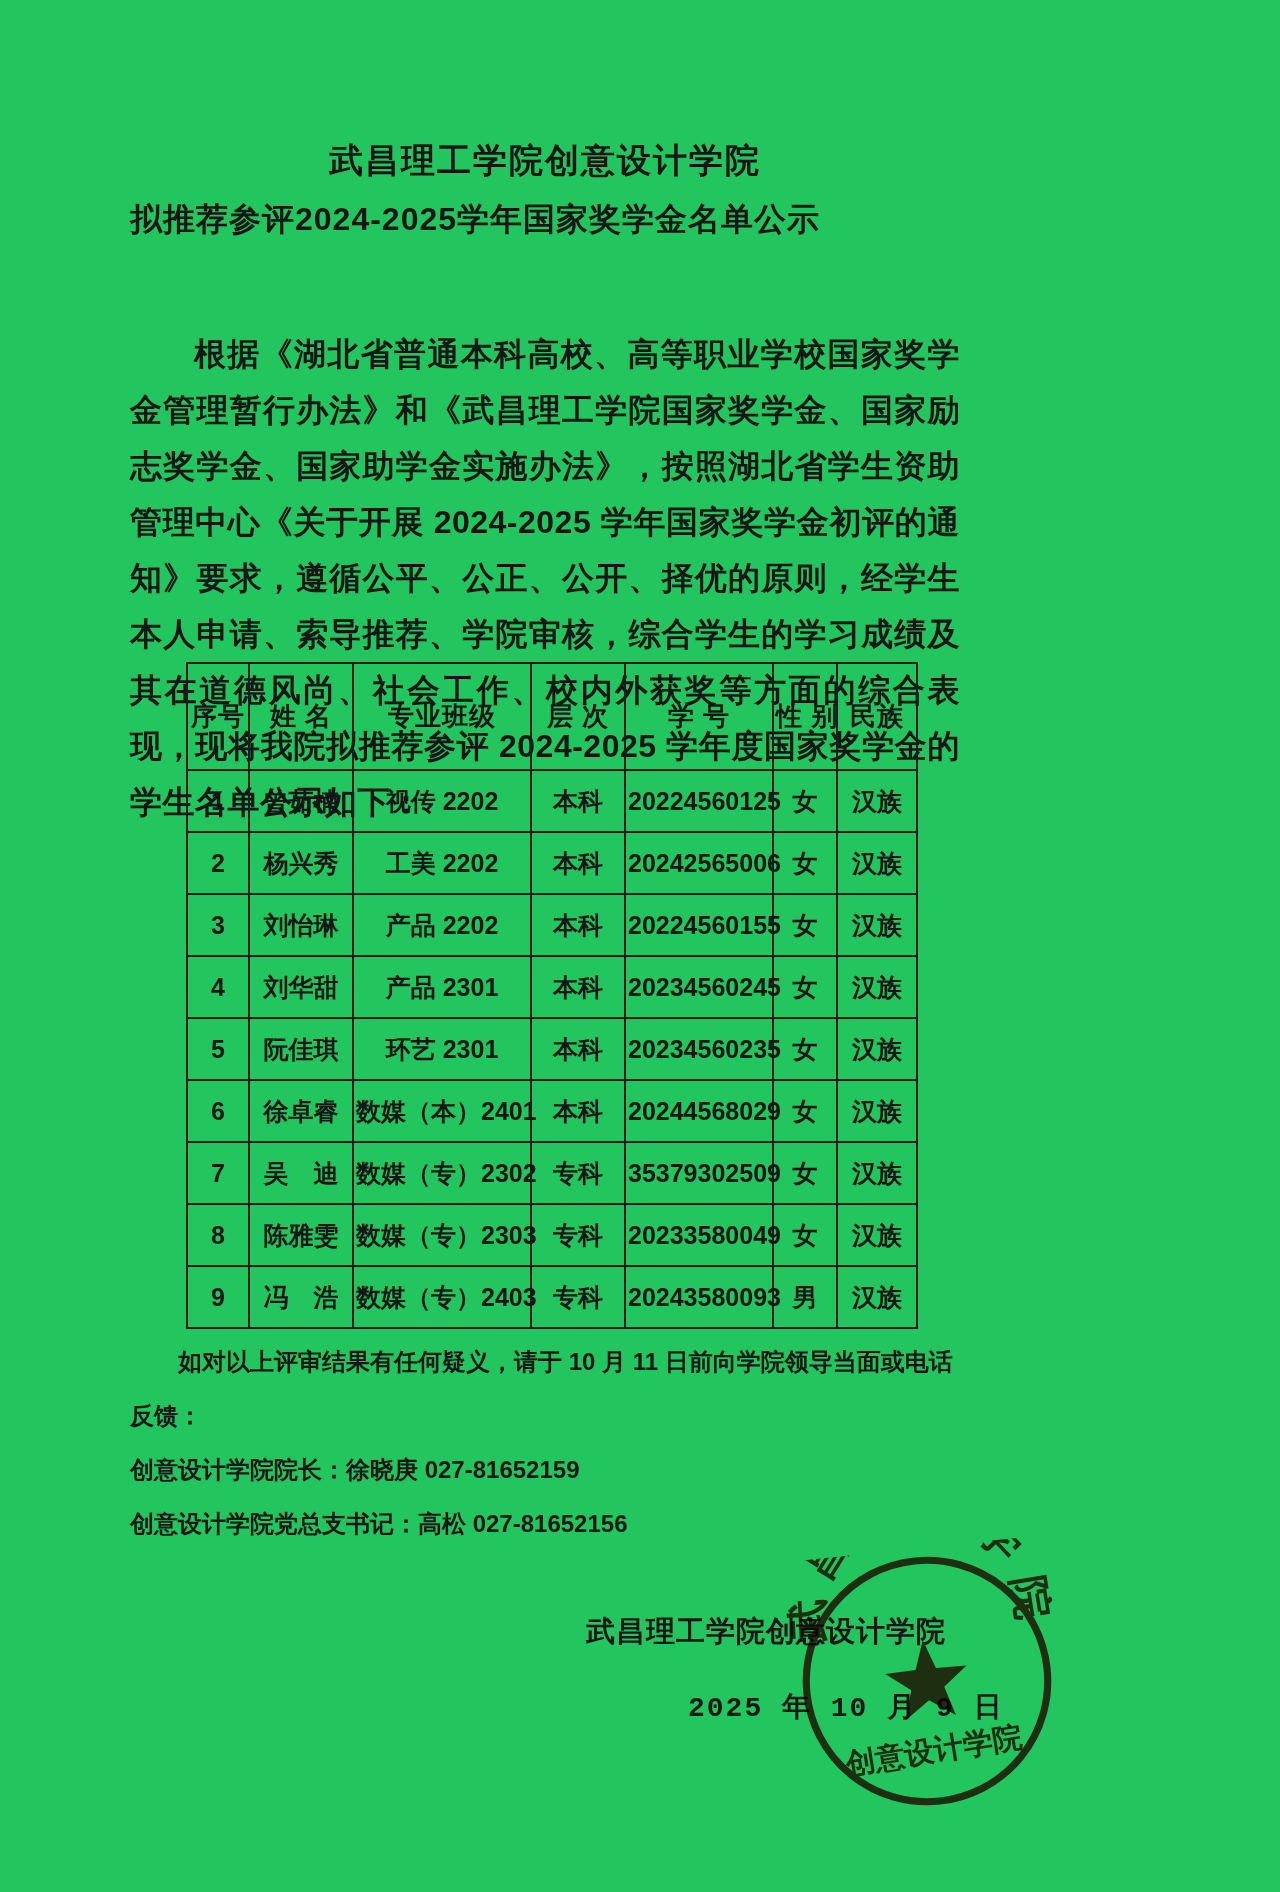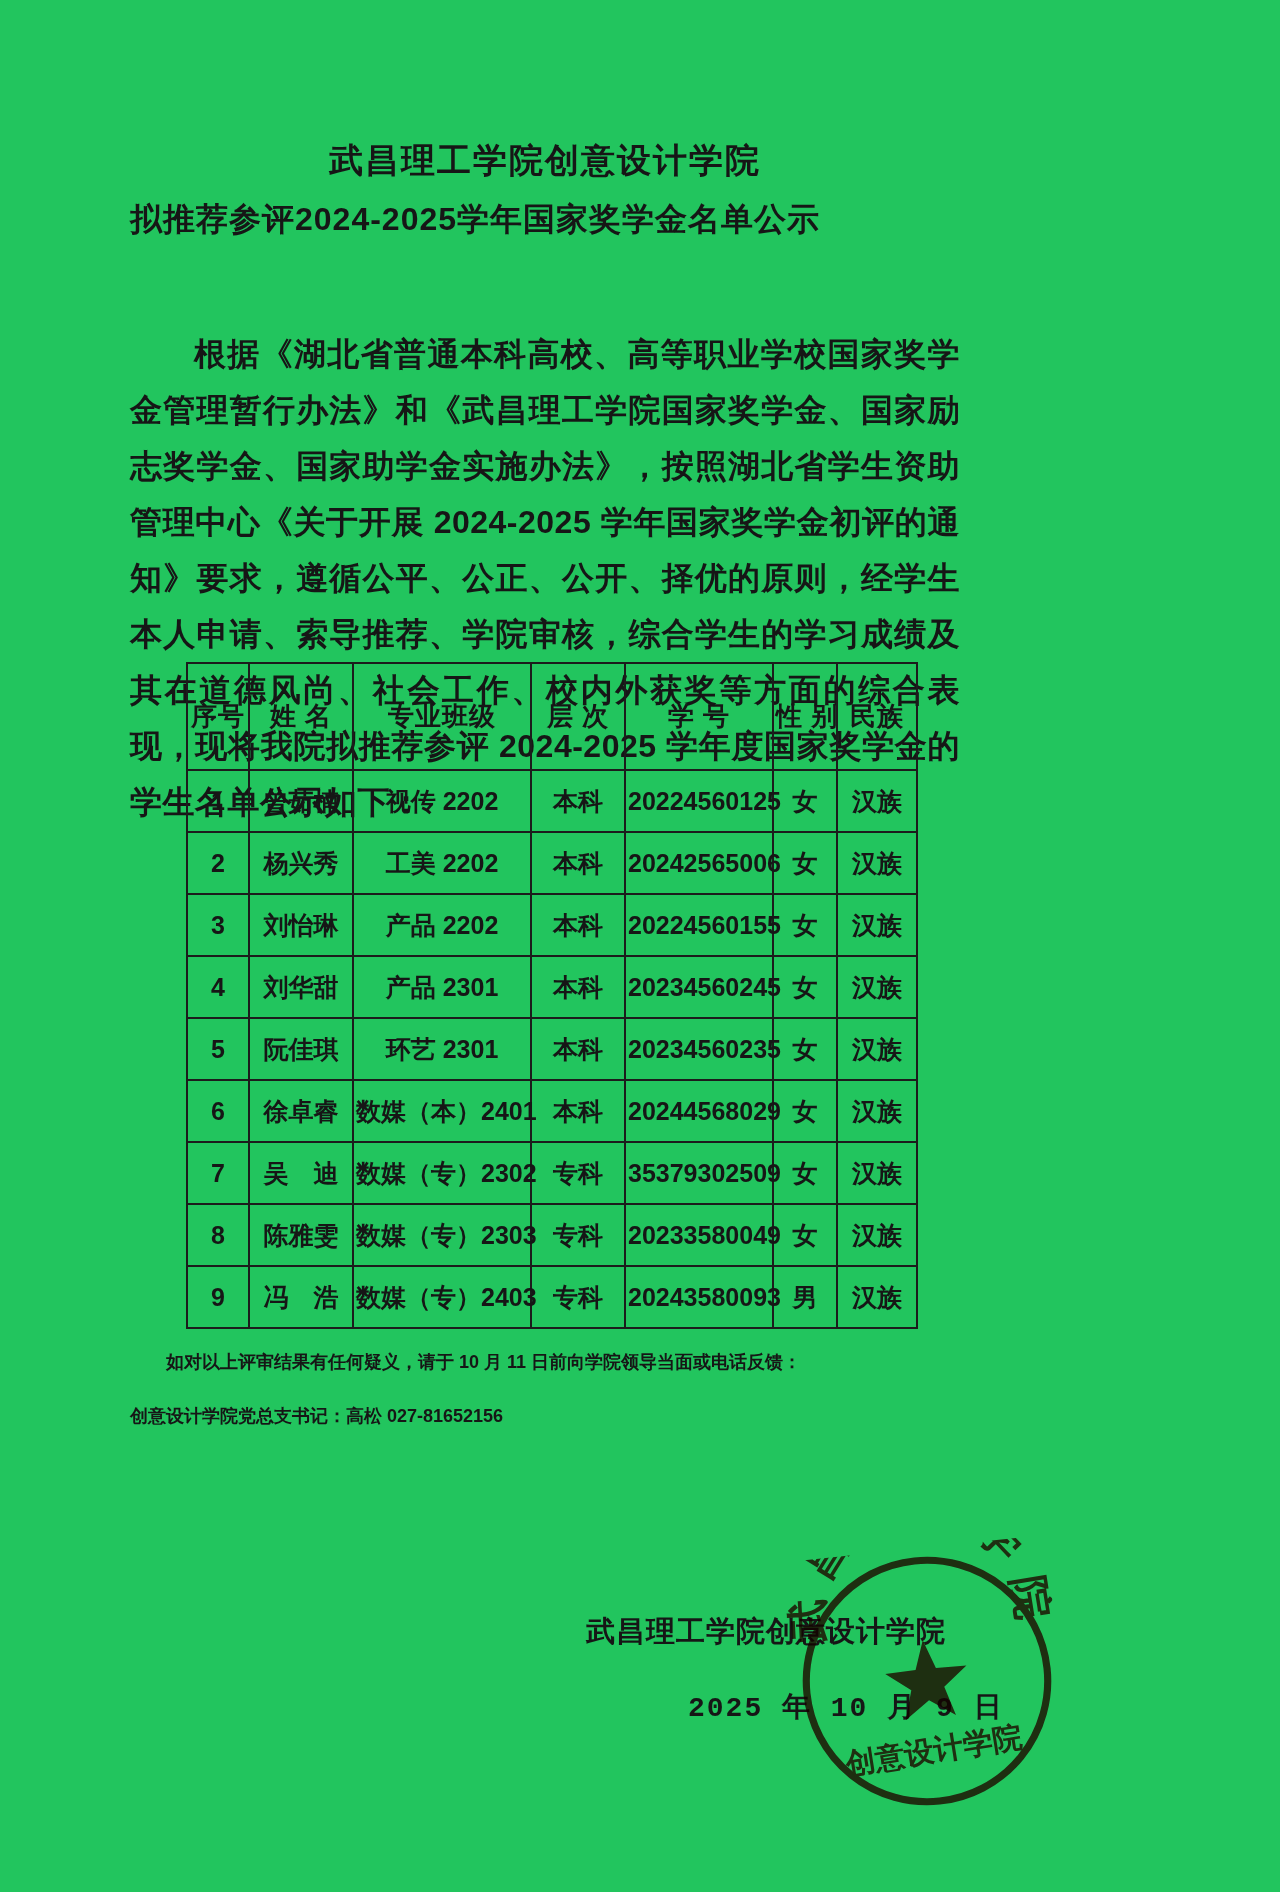--- a/index.html
+++ b/index.html
@@ -42,21 +42,21 @@
     text-align: center; vertical-align: middle;
     font-size: 25px;
     height: 62px;
     padding: 0 2px;
     white-space: nowrap;
   }
   .tbl th { height: 107px; font-size: 26px; font-weight: 700; letter-spacing: 1px; }
   .c0 { width: 62px; }  .c1 { width: 104px; } .c2 { width: 178px; }
   .c3 { width: 94px; }  .c4 { width: 148px; } .c5 { width: 64px; }
   .c6 { width: 80px; }
-  .note-block { top: 1335px; font-size: 18px; font-weight: 600; line-height: 54px; }
+  .note-block { top: 1335px; font-size: 24px; font-weight: 600; line-height: 54px; }
   .note-first { text-indent: 2em; }
   .sig-org {
     position: absolute; left: 130px; top: 1612px; width: 816px;
     text-align: right; font-size: 29px; font-weight: 700; letter-spacing: 1px;
   }
   .sig-date {
     position: absolute; left: 688px; top: 1688px;
     font-size: 28px; font-weight: 700; letter-spacing: 2px; font-family: Liberation Mono, monospace;
   }
   .seal {
@@ -181,20 +181,21 @@
           <td>专科</td>
           <td>20243580093</td>
           <td>男</td>
           <td>汉族</td>
         </tr>
       </tbody>
   </table>
 
   <div class="content note-block">
     <p class="note-first">如对以上评审结果有任何疑义，请于 10 月 11 日前向学院领导当面或电话反馈：</p>
+    <p>创意设计学院院长：徐晓庚 027-81652159</p>
     <p>创意设计学院党总支书记：高松  027-81652156</p>
   </div>
 
   <div class="sig-org">武昌理工学院创意设计学院</div>
 
   <div class="sig-date">2025 年 10 月 9 日</div>
 
   <svg class="seal" viewBox="0 0 260 260" aria-hidden="true">
     <circle cx="130" cy="130" r="118" fill="none" stroke-width="7" stroke="#d92d1c"></circle>
     <defs>

